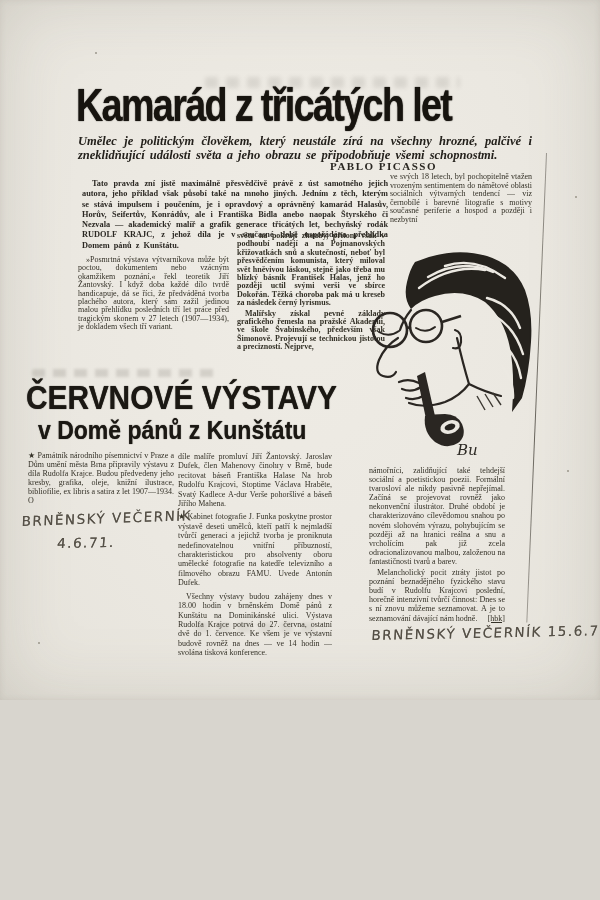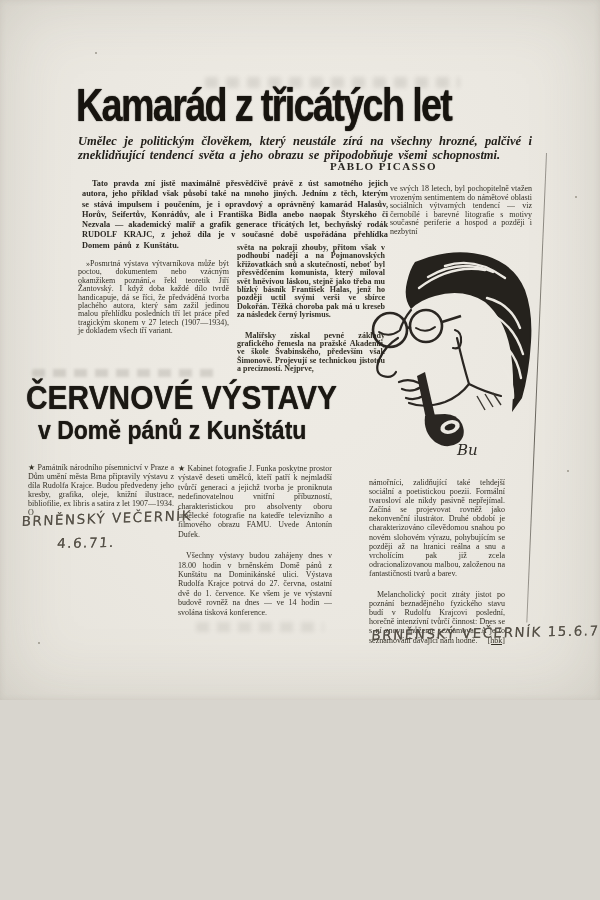--- a/index.html
+++ b/index.html
@@ -32,23 +32,23 @@
   .attribution{
     position:absolute; left:330px; top:160px; width:202px;
     font-size:11px; font-weight:700; letter-spacing:1.5px; text-align:left; color:#2a2722;
   }
   .intro{
     position:absolute; left:78px; top:175px; width:306px; margin:4px;
     font-size:8.3px; font-weight:700; line-height:10.3px; text-align:justify;
     text-indent:10px; word-spacing:2px; color:#2b2823;
   }
   .ncol{ position:absolute; font-size:8px; line-height:8.4px; text-align:justify; color:#333026; }
-  .ncol p{ margin:12px 0 2px 0; }
+  .ncol p{ margin:0 0 2px 0; }
   .ncol p.ind{ text-indent:8px; }
-  .colL1{ left:78px;  top:248px; width:151px; }
+  .colL1{ left:78px;  top:256px; width:151px; }
   .colM1{ left:237px; top:232px; width:148px;font-weight:bold; }
   .colR1t{ left:390px; top:173px; width:142px; line-height:8.6px; }
   .colR1b{ left:369px; top:466px; width:136px; line-height:9.1px; }
   .hbk{ float:right; font-weight:400;text-decoration:underline; }
 
   
   .caricature{ position:absolute; left:365px; top:246px; width:180px; height:225px; margin:0; }
 
   
   .h2-line1{
@@ -100,21 +100,21 @@
 <body>
 
 <div class="page" data-interactable="false">
 
   <div class="ghost g1" data-interactable="false"></div>
   <div class="ghost g2" data-interactable="false"></div>
   <div class="ghost g3" data-interactable="false"></div>
 
   <section data-interactable="false">
     <h1 class="h1-main" data-interactable="false">Kamarád z třicátých let</h1>
-    <p class="subhead" data-interactable="false">Umělec je politickým člověkem, který neustále zírá na všechny hrozné, palčivé i zneklidňující tendencí světa a jeho obrazu se připodobňuje všemi schopnostmi.</p>
+    <p class="subhead" data-interactable="false">Umělec je politickým člověkem, který neustále zírá na všechny hrozné, palčivé i zneklidňující události světa a jeho obrazu se připodobňuje všemi schopnostmi.</p>
     <div class="attribution" data-interactable="false">PABLO PICASSO</div>
     <p class="intro" data-interactable="false">Tato pravda zní jistě maximálně přesvědčivě právě z úst samotného jejich autora, jeho příklad však působí také na mnoho jiných. Jedním z těch, kterým se stává impulsem i poučením, je i opravdový a oprávněný kamarád Halasův, Horův, Seifertův, Konrádův, ale i Františka Bidla anebo naopak Štyrského či Nezvala — akademický malíř a grafik generace třicátých let, bechyňský rodák RUDOLF KRAJC, z jehož díla je v současné době uspořádána přehlídka Domem pánů z Kunštátu.</p>
 
     <div class="ncol colL1" data-interactable="false">
       <p class="ind" data-interactable="false">»Posmrtná výstava výtvarníkova může být poctou, dokumentem nebo vzácným okamžikem poznání,« řekl teoretik Jiří Žantovský. I když doba každé dílo tvrdě handicapuje, dá se říci, že předváděná tvorba plachého autora, který sám zažil jedinou malou přehlídku posledních tří let práce před tragickým skonem v 27 letech (1907—1934), je dokladem všech tří variant.</p>
     </div>
 
     <div class="ncol colM1" data-interactable="false">
       <p data-interactable="false">světa na pokraji zhouby, přitom však v podhoubí nadějí a na Pojmanovských křižovatkách snů a skutečností, neboť byl přesvědčením komunista, který miloval svět hněvivou láskou, stejně jako třeba mu blízký básník František Halas, jenž ho později uctil svými verši ve sbírce Dokořán. Těžká choroba pak má u kreseb za následek černý lyrismus.</p>
       <p class="ind" data-interactable="false">Malířsky získal pevné základy grafického řemesla na pražské Akademii, ve škole Švabinského, především však Šimonově. Projevují se technickou jistotou a precizností. Nejprve,</p>
@@ -193,20 +193,21 @@
 
   <section data-interactable="false">
     <h2 class="h2-line1" data-interactable="false">ČERVNOVÉ VÝSTAVY</h2>
     <h2 class="h2-line2" data-interactable="false">v Domě pánů z Kunštátu</h2>
 
     <div class="ncol colL2" data-interactable="false">
       <p data-interactable="false">★ Památník národního písemnictví v Praze a Dům umění města Brna připravily výstavu z díla Rudolfa Krajce. Budou předvedeny jeho kresby, grafika, oleje, knižní ilustrace, bibliofilie, ex libris a satira z let 1907—1934. O</p>
     </div>
 
     <div class="ncol colM2" data-interactable="false">
+      <p data-interactable="false">díle malíře promluví Jiří Žantovský. Jaroslav Dufek, člen Mahenovy činohry v Brně, bude recitovat báseň Františka Halase Na hrob Rudolfu Krajcovi, Stoptime Václava Hraběte, Svatý Kadlece A-dur Verše pohoršlivé a báseň Jiřího Mahena.</p>
       <p data-interactable="false">★ Kabinet fotografie J. Funka poskytne prostor výstavě deseti umělců, kteří patří k nejmladší tvůrčí generaci a jejichž tvorba je proniknuta nedefinovatelnou vnitřní příbuzností, charakteristickou pro absolventy oboru umělecké fotografie na katedře televizního a filmového obrazu FAMU. Uvede Antonín Dufek.</p>
       <p class="ind" data-interactable="false">Všechny výstavy budou zahájeny dnes v 18.00 hodin v brněnském Domě pánů z Kunštátu na Dominikánské ulici. Výstava Rudolfa Krajce potrvá do 27. června, ostatní dvě do 1. července. Ke všem je ve výstavní budově rovněž na dnes — ve 14 hodin — svolána tisková konference.</p>
     </div>
   </section>
 
   <div class="handwriting hw1a" data-interactable="false">BRNĚNSKÝ VEČERNÍK</div>
   <div class="handwriting hw1b" data-interactable="false">4.6.71.</div>
   <div class="handwriting hw2" data-interactable="false">BRNĚNSKÝ VEČERNÍK 15.6.71.</div>
 
   <div class="speck" style="left:567px;top:470px;width:2px;height:2px;" data-interactable="false"></div>

